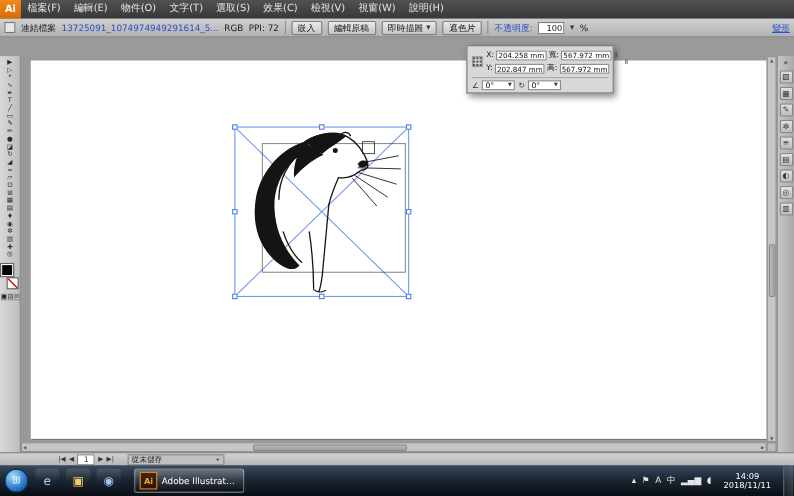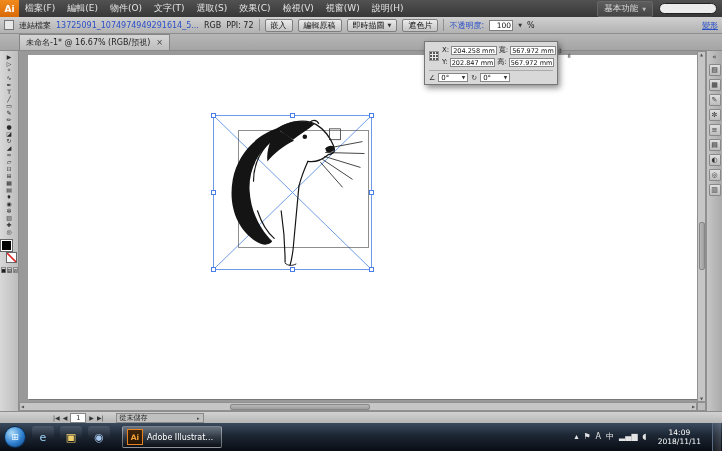--- a/index.html
+++ b/index.html
@@ -114,27 +114,20 @@
     <div class="ai-logo">Ai</div>
     <div class="menu-item">檔案(F)</div>
       <div class="menu-item">編輯(E)</div>
       <div class="menu-item">物件(O)</div>
       <div class="menu-item">文字(T)</div>
       <div class="menu-item">選取(S)</div>
       <div class="menu-item">效果(C)</div>
       <div class="menu-item">檢視(V)</div>
       <div class="menu-item">視窗(W)</div>
       <div class="menu-item">說明(H)</div>
-    <div class="menubar-right">
-      <div class="workspace-btn">
-        <span>基本功能</span>
-        <span class="dd">▼</span>
-      </div>
-      <div class="search-box"></div>
-    </div>
   </div>
 
   <div class="controlbar">
     <div class="thumb-chip"></div>
     <span class="cb-text">連結檔案</span>
     <span class="cb-link">13725091_1074974949291614_5...</span>
     <span class="cb-text">RGB</span>
     <span class="cb-text">PPI: 72</span>
     <div class="cb-sep"></div>
     <div class="cb-btn">嵌入</div>
@@ -190,26 +183,20 @@
         <span class="dd">▼</span>
       </span>
       <span class="tp-angle-icon">↻</span>
       <span class="tp-combo">
         <span>0°</span>
         <span class="dd">▼</span>
       </span>
     </div>
   </div>
 
-  <div class="tabbar">
-    <div class="doc-tab">
-      <span>未命名-1* @ 16.67% (RGB/預視)</span>
-      <span class="tab-close">×</span>
-    </div>
-  </div>
 
   <div class="toolbar">
     <div class="tool">
         <span>▶</span>
       </div>
       <div class="tool">
         <span>▷</span>
       </div>
       <div class="tool">
         <span>*</span>

